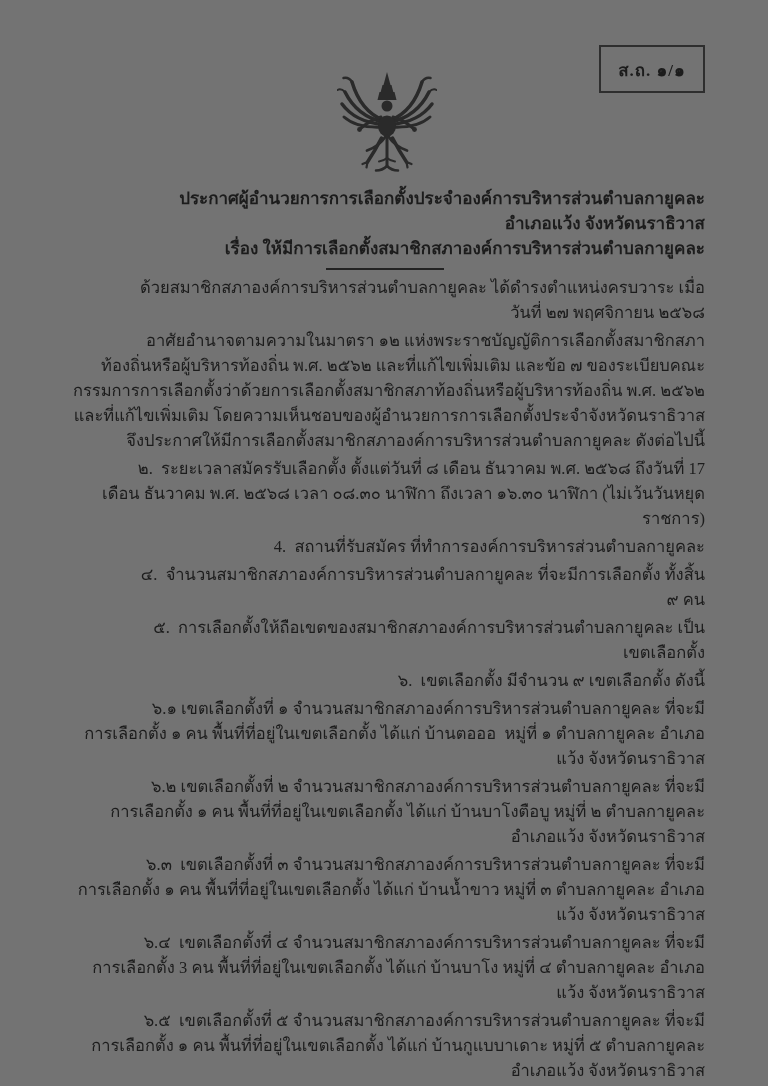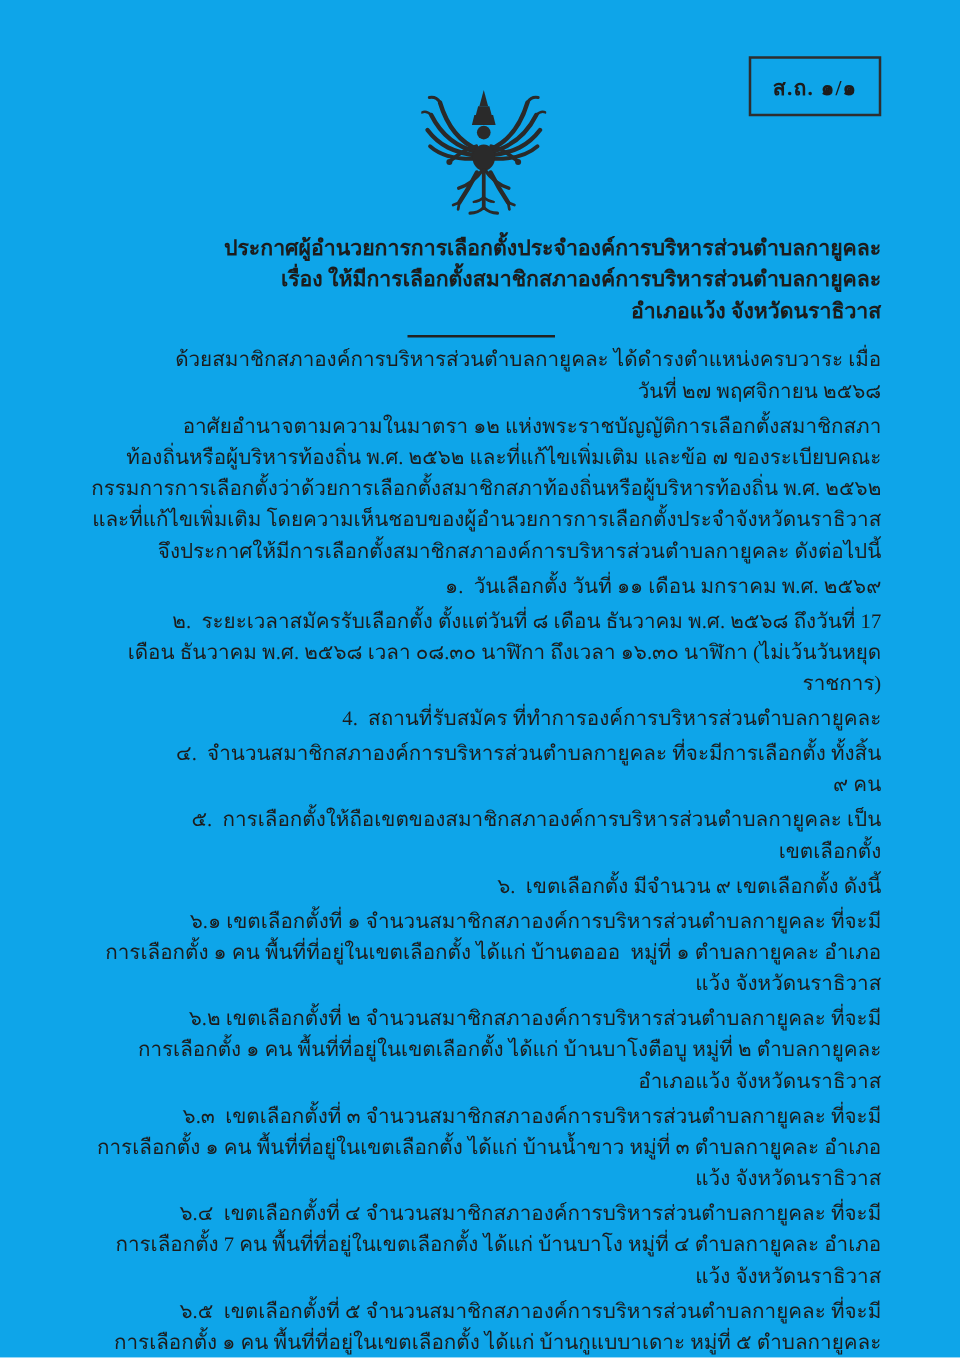--- a/index.html
+++ b/index.html
@@ -1,19 +1,19 @@
 <!DOCTYPE html>
 <html lang="th"><head>
 <meta charset="utf-8">
 <style>
   html,body{margin:0;padding:0;background:#ffffff;}
   .page{
     position:relative;
     width:768px;height:1086px;
-    background:#0ea5e9;
+    background:#737373;
     color:#1c1c1c;
     font-family:"Liberation Serif", serif;
     overflow:hidden;
   }
   .form-code{
     position:absolute;top:45px;left:599px;
     width:102px;height:44px;
     border:2px solid #2e2e2e;
     display:flex;align-items:center;justify-content:center;
     font-size:17px;font-weight:bold;letter-spacing:1px;
@@ -81,36 +81,35 @@
 
         <path d="M50 66 L50 96" stroke-width="3"></path>
         <path d="M50 96 q-4.5 4.5 -11 4.5 M50 96 q4.5 4.5 11 4.5" stroke-width="2.5"></path>
         <path d="M50 88 q-3.5 3 -8 3.5 M50 88 q3.5 3 8 3.5" stroke-width="2"></path>
       </g>
     </svg>
   </div>
 
   <div class="content">
     <p class="title-line">ประกาศผู้อำนวยการการเลือกตั้งประจำองค์การบริหารส่วนตำบลกายูคละ</p>
+    <p class="title-line">อำเภอแว้ง จังหวัดนราธิวาส</p>
     <p class="title-line">เรื่อง ให้มีการเลือกตั้งสมาชิกสภาองค์การบริหารส่วนตำบลกายูคละ</p>
-    <p class="title-line">อำเภอแว้ง จังหวัดนราธิวาส</p>
 
     <hr class="divider">
 
     <p class="para">ด้วยสมาชิกสภาองค์การบริหารส่วนตำบลกายูคละ ได้ดำรงตำแหน่งครบวาระ เมื่อวันที่ ๒๗ พฤศจิกายน ๒๕๖๘</p>
     <p class="para">อาศัยอำนาจตามความในมาตรา ๑๒ แห่งพระราชบัญญัติการเลือกตั้งสมาชิกสภาท้องถิ่นหรือผู้บริหารท้องถิ่น พ.ศ. ๒๕๖๒ และที่แก้ไขเพิ่มเติม และข้อ ๗ ของระเบียบคณะกรรมการการเลือกตั้งว่าด้วยการเลือกตั้งสมาชิกสภาท้องถิ่นหรือผู้บริหารท้องถิ่น พ.ศ. ๒๕๖๒ และที่แก้ไขเพิ่มเติม โดยความเห็นชอบของผู้อำนวยการการเลือกตั้งประจำจังหวัดนราธิวาส จึงประกาศให้มีการเลือกตั้งสมาชิกสภาองค์การบริหารส่วนตำบลกายูคละ ดังต่อไปนี้</p>
 
-    <p class="item">๑.  วันเลือกตั้ง วันที่ ๑๑ เดือน มกราคม พ.ศ. ๒๕๖๙</p>
     <p class="item">๒.  ระยะเวลาสมัครรับเลือกตั้ง ตั้งแต่วันที่ ๘ เดือน ธันวาคม พ.ศ. ๒๕๖๘ ถึงวันที่ 17 เดือน ธันวาคม พ.ศ. ๒๕๖๘ เวลา ๐๘.๓๐ นาฬิกา ถึงเวลา ๑๖.๓๐ นาฬิกา (ไม่เว้นวันหยุดราชการ)</p>
     <p class="item">4.  สถานที่รับสมัคร ที่ทำการองค์การบริหารส่วนตำบลกายูคละ</p>
     <p class="item">๔.  จำนวนสมาชิกสภาองค์การบริหารส่วนตำบลกายูคละ ที่จะมีการเลือกตั้ง ทั้งสิ้น ๙ คน</p>
     <p class="item">๕.  การเลือกตั้งให้ถือเขตของสมาชิกสภาองค์การบริหารส่วนตำบลกายูคละ เป็นเขตเลือกตั้ง</p>
     <p class="item">๖.  เขตเลือกตั้ง มีจำนวน ๙ เขตเลือกตั้ง ดังนี้</p>
 
     <p class="subitem">๖.๑ เขตเลือกตั้งที่ ๑ จำนวนสมาชิกสภาองค์การบริหารส่วนตำบลกายูคละ ที่จะมีการเลือกตั้ง ๑ คน พื้นที่ที่อยู่ในเขตเลือกตั้ง ได้แก่ บ้านตอออ  หมู่ที่ ๑ ตำบลกายูคละ อำเภอแว้ง จังหวัดนราธิวาส</p>
     <p class="subitem">๖.๒ เขตเลือกตั้งที่ ๒ จำนวนสมาชิกสภาองค์การบริหารส่วนตำบลกายูคละ ที่จะมีการเลือกตั้ง ๑ คน พื้นที่ที่อยู่ในเขตเลือกตั้ง ได้แก่ บ้านบาโงตือบู หมู่ที่ ๒ ตำบลกายูคละ อำเภอแว้ง จังหวัดนราธิวาส</p>
     <p class="subitem">๖.๓  เขตเลือกตั้งที่ ๓ จำนวนสมาชิกสภาองค์การบริหารส่วนตำบลกายูคละ ที่จะมีการเลือกตั้ง ๑ คน พื้นที่ที่อยู่ในเขตเลือกตั้ง ได้แก่ บ้านน้ำขาว หมู่ที่ ๓ ตำบลกายูคละ อำเภอแว้ง จังหวัดนราธิวาส</p>
-    <p class="subitem">๖.๔  เขตเลือกตั้งที่ ๔ จำนวนสมาชิกสภาองค์การบริหารส่วนตำบลกายูคละ ที่จะมีการเลือกตั้ง 7 คน พื้นที่ที่อยู่ในเขตเลือกตั้ง ได้แก่ บ้านบาโง หมู่ที่ ๔ ตำบลกายูคละ อำเภอแว้ง จังหวัดนราธิวาส</p>
+    <p class="subitem">๖.๔  เขตเลือกตั้งที่ ๔ จำนวนสมาชิกสภาองค์การบริหารส่วนตำบลกายูคละ ที่จะมีการเลือกตั้ง 3 คน พื้นที่ที่อยู่ในเขตเลือกตั้ง ได้แก่ บ้านบาโง หมู่ที่ ๔ ตำบลกายูคละ อำเภอแว้ง จังหวัดนราธิวาส</p>
     <p class="subitem">๖.๕  เขตเลือกตั้งที่ ๕ จำนวนสมาชิกสภาองค์การบริหารส่วนตำบลกายูคละ ที่จะมีการเลือกตั้ง ๑ คน พื้นที่ที่อยู่ในเขตเลือกตั้ง ได้แก่ บ้านกูแบบาเดาะ หมู่ที่ ๕ ตำบลกายูคละ อำเภอแว้ง จังหวัดนราธิวาส</p>
 
   </div>
 
 </div>
 
 </body></html>

